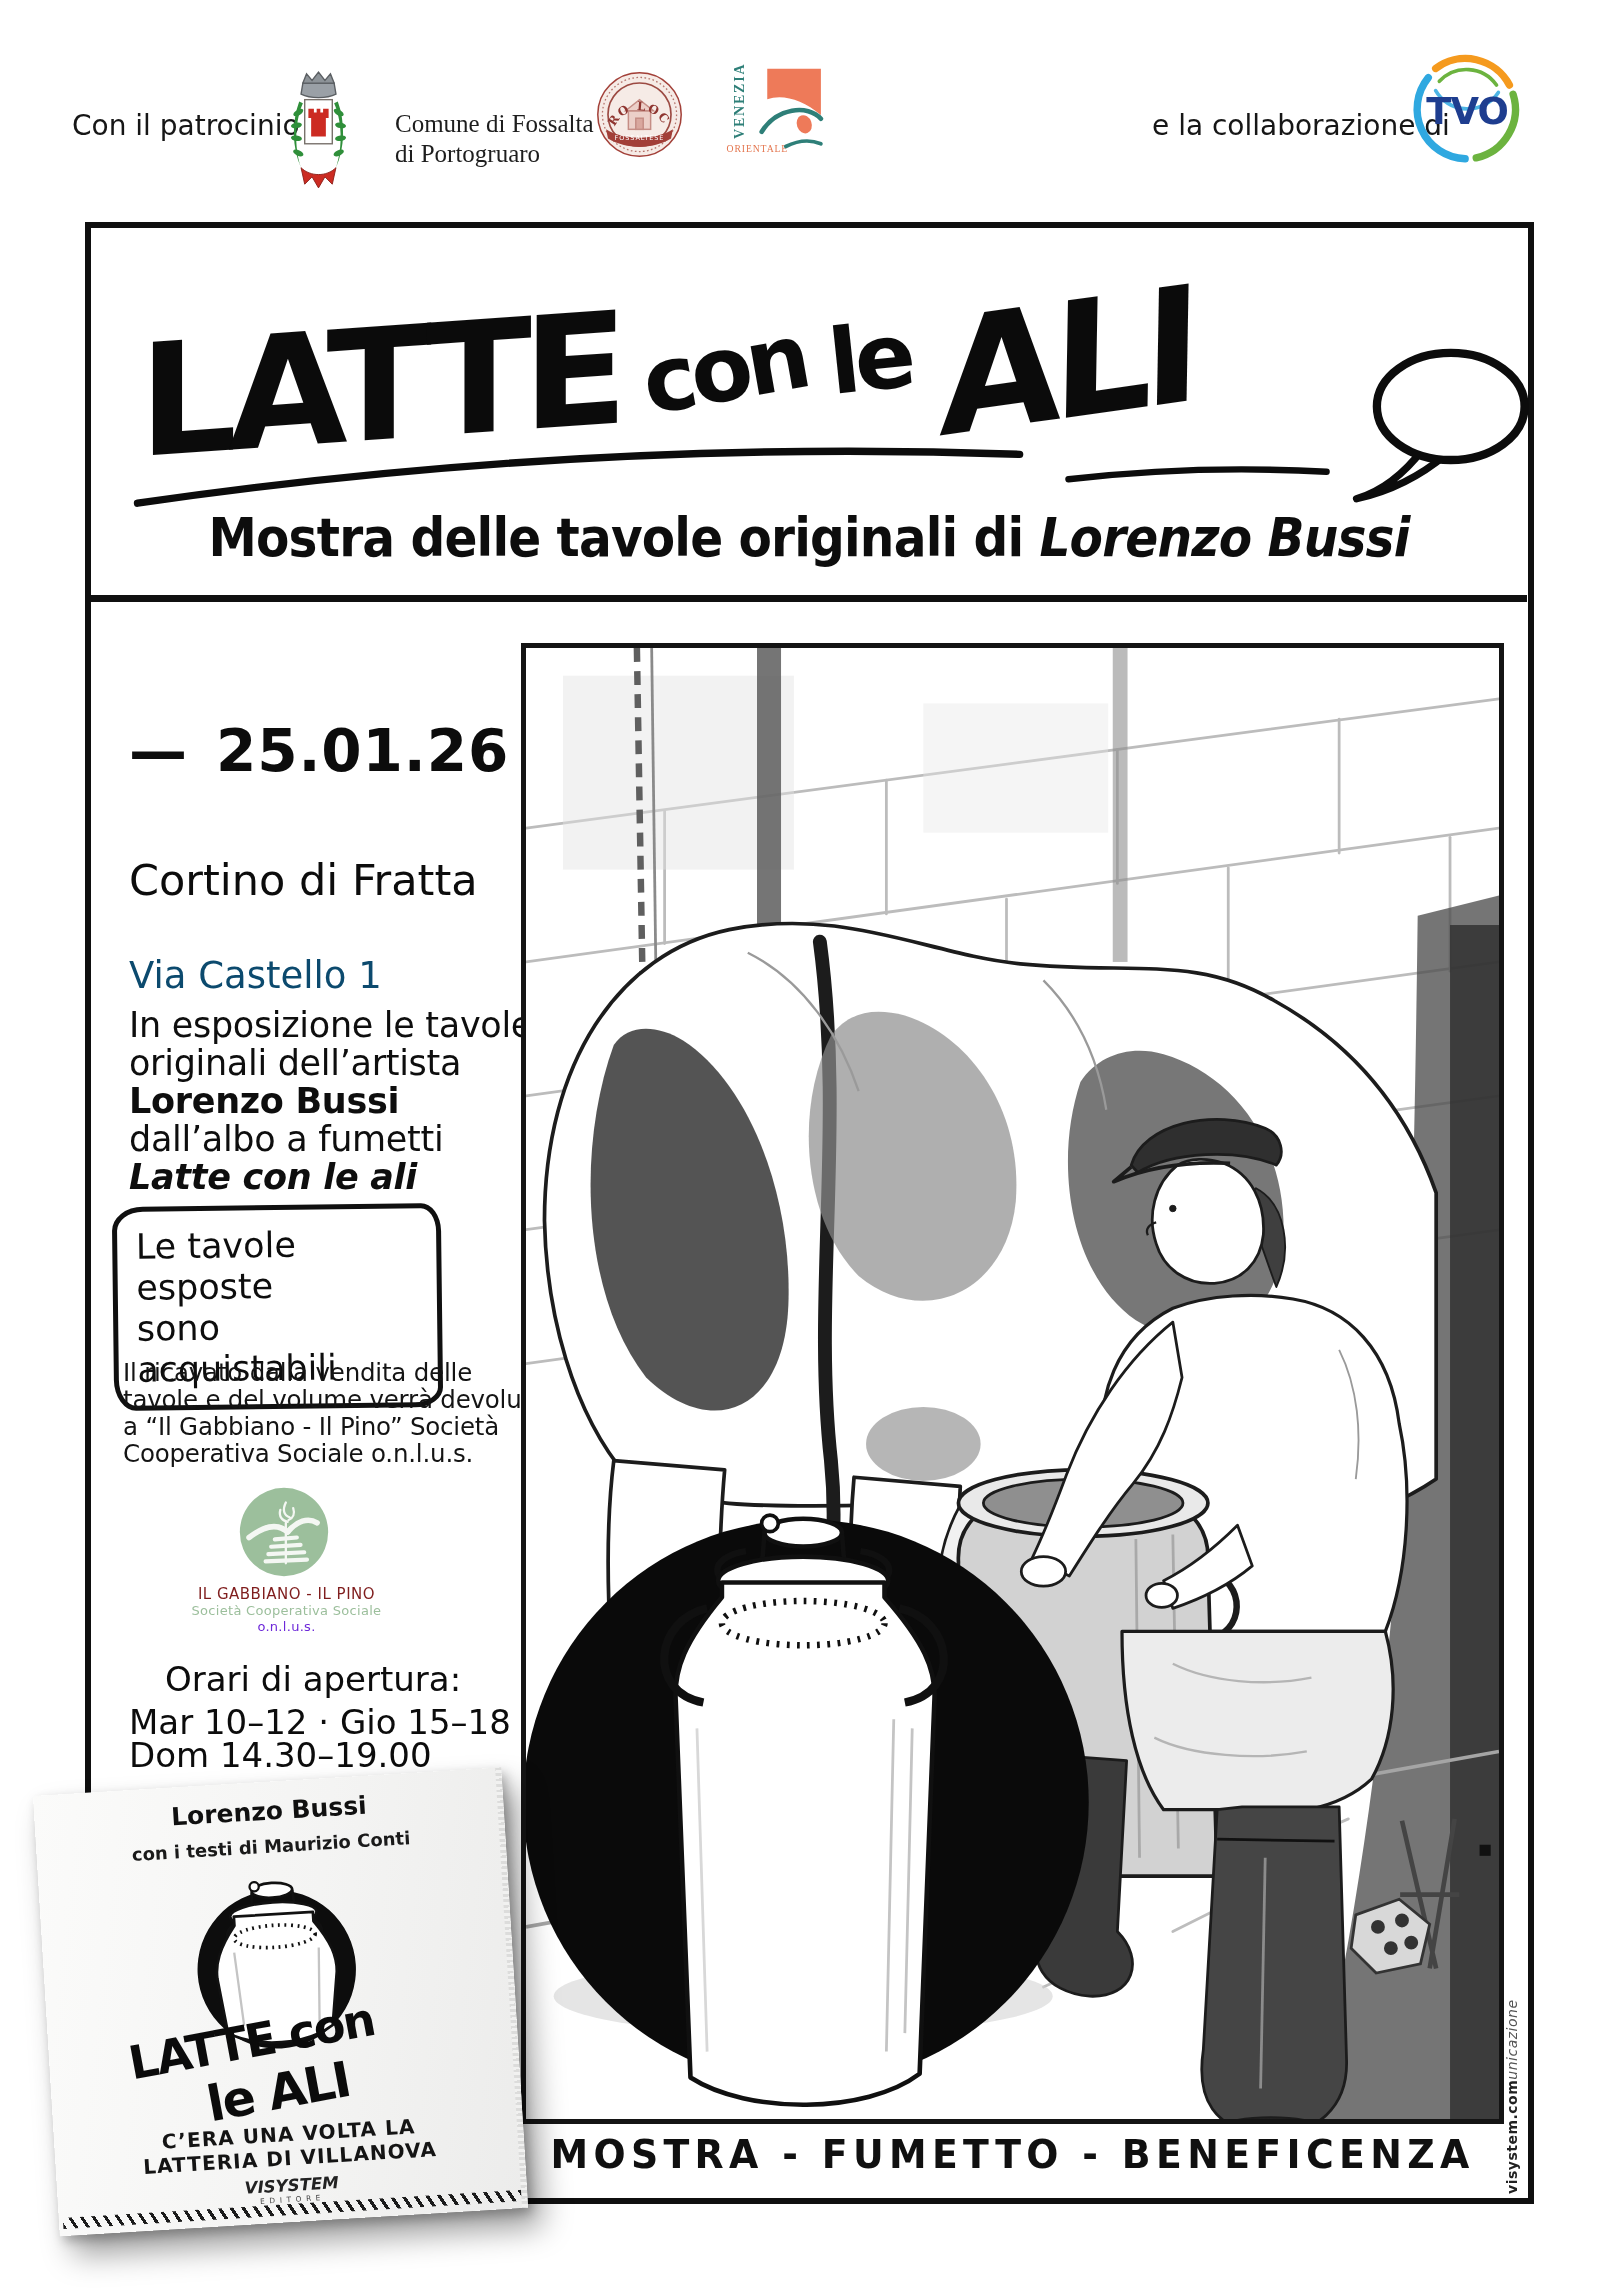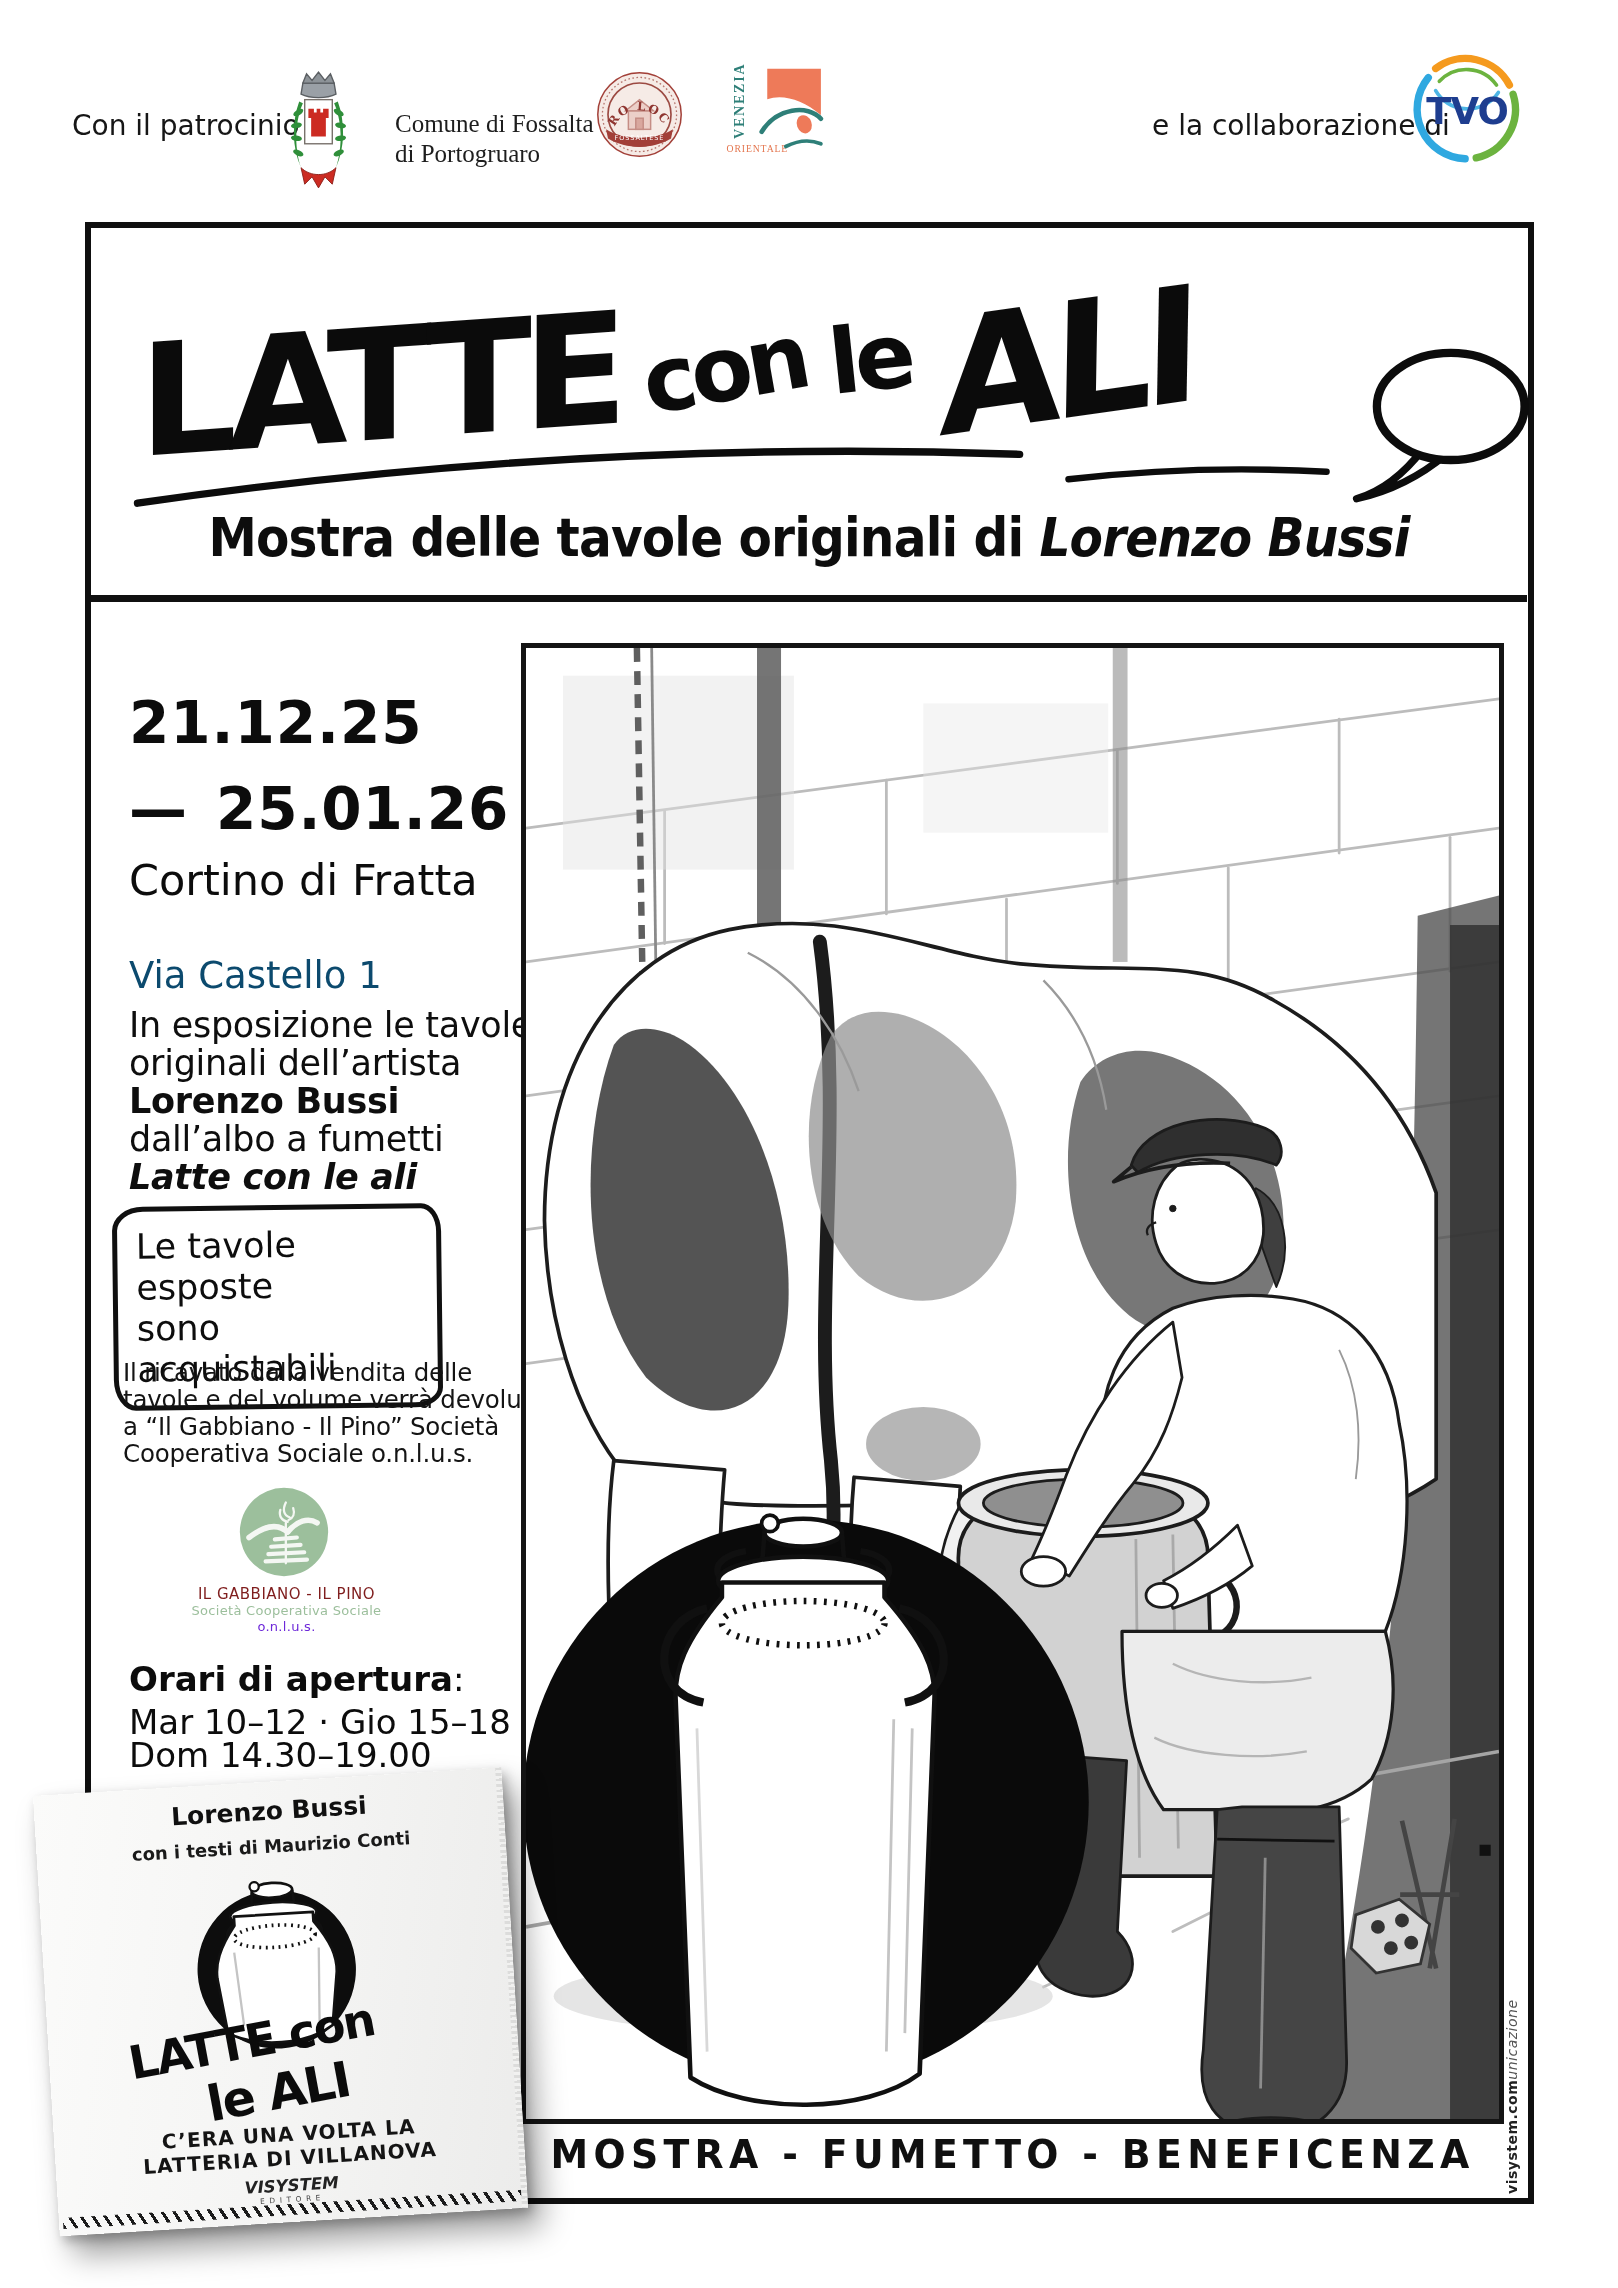--- a/index.html
+++ b/index.html
@@ -47,21 +47,21 @@
   .notebox{left:113px;top:1205px;width:282px;padding:14.8px 18.5px;border:5.5px solid #101010;
            border-radius:31px 20px 28px 22px / 24px 28px 20px 31px;transform:rotate(-0.7deg);
            font-size:35px;line-height:41px;color:#0d0d0d;background:#fff;}
   .donation{left:123px;top:1359px;font-size:24.5px;line-height:27px;color:#141414;letter-spacing:-0.2px;}
   .charity-logo{left:238px;top:1486px;}
   .charity-text{left:111px;top:1586px;width:351px;text-align:center;line-height:16.6px;}
   .charity-l1{font-size:15px;font-weight:normal;letter-spacing:0.5px;color:#7f1d1d;}
   .charity-l2{font-size:13px;color:#9cbf9c;letter-spacing:0.3px;}
   .charity-l3{font-size:13px;color:#6d28d9;letter-spacing:0.3px;}
   .hours-label{left:129px;top:1659px;font-size:34px;color:#0c0c0c;}
-  .hours-label .b{font-weight:bold;}
+  .hours-label .b{font-weight:normal;margin-left:36px;}
   .hours-1{left:129px;top:1702px;font-size:34px;color:#0c0c0c;}
   .hours-2{left:129px;top:1735px;font-size:34px;color:#0c0c0c;}
 
   
   .art{left:521px;top:643px;width:983px;height:1481px;border:5.5px solid #141414;box-sizing:border-box;background:#fff;overflow:hidden;}
   .art svg{display:block;width:100%;height:100%;}
   .mostra{left:521px;top:2132px;width:983px;text-align:center;font-size:39px;font-weight:bold;
           letter-spacing:5.5px;transform:scaleX(.97);color:#101010;}
   .credit-vert{left:1504px;top:1984px;height:210px;width:22px;writing-mode:vertical-rl;transform:rotate(180deg);
                font-size:14px;color:#222;letter-spacing:0.5px;}
@@ -177,21 +177,20 @@
   <svg class="abs" style="left:1349px;top:340px;" width="185" height="180" viewBox="0 0 200 195">
     <path d="M 80 118 Q 48 160 8 172 Q 62 160 105 124 Z" fill="#ffffff" stroke="#0c0c0c" stroke-width="8" stroke-linejoin="round"></path>
     <ellipse cx="110" cy="72" rx="80" ry="58" fill="#ffffff" stroke="#0c0c0c" stroke-width="9"></ellipse>
   </svg>
 
   <div class="abs subtitle"><span>Mostra delle tavole originali di </span><span class="it">Lorenzo Bussi</span></div>
 
   <div class="abs divider"></div>
 
   <div class="abs dates">
-    <div>21.12.25</div>
     <div class="row2"><span class="dash">—</span><span>25.01.26</span></div>
   </div>
 
   <div class="abs venue">Cortino di Fratta</div>
   <div class="abs address">Via Castello 1</div>
 
   <div class="abs desc">
     <div>In esposizione le tavole</div>
     <div>originali dell’artista</div>
     <div class="b">Lorenzo Bussi</div>

